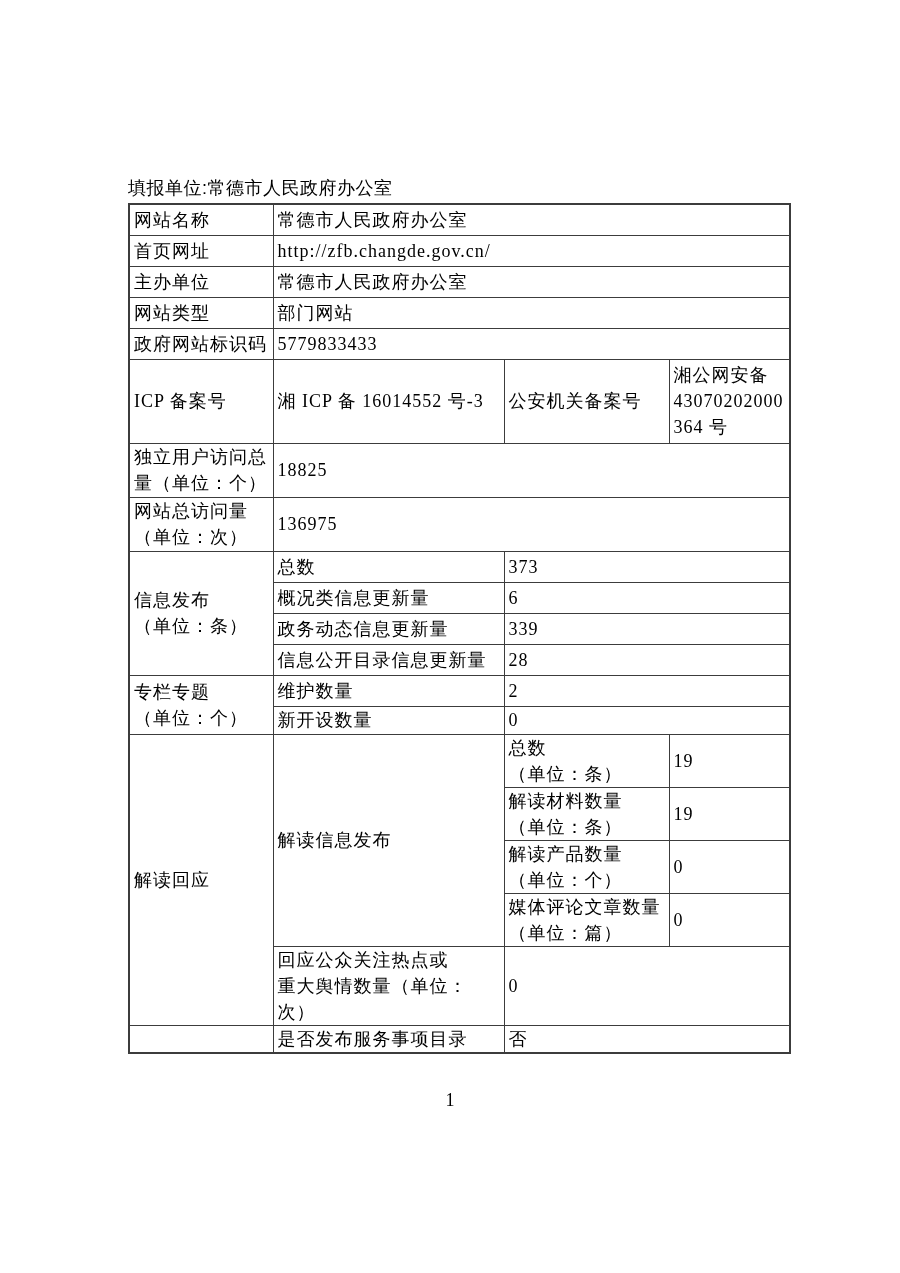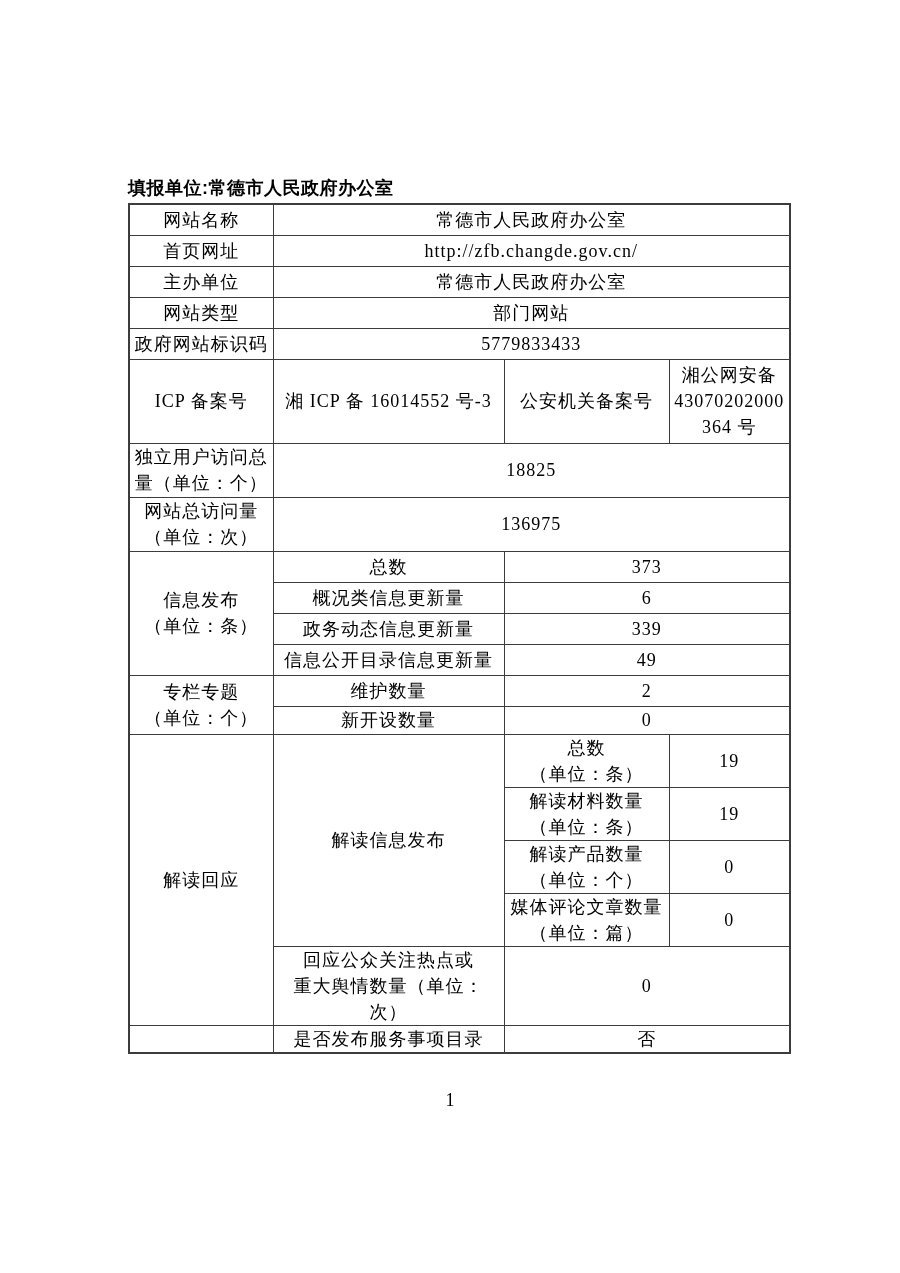--- a/index.html
+++ b/index.html
@@ -26,35 +26,35 @@
   .doc-subtitle {
     margin: 32px 0 0 0;
     text-align: center;
     font-size: 20px;
     line-height: 22px;
     letter-spacing: 1px;
   }
   .filler-line {
     margin: 56px 0 0 128px;
     font-family: "Liberation Sans", "DejaVu Sans", sans-serif;
-    font-weight: bold;
+    font-weight: normal;
     font-size: 18px;
     line-height: 20px;
     letter-spacing: 0.5px;
   }
   table.report {
     margin: 5px 0 0 128px;
     border-collapse: collapse;
     table-layout: fixed;
     width: 661px;
     border: 2px solid #3c3c3c;
   }
   table.report td {
     border: 1px solid #3c3c3c;
-    text-align: center;
+    text-align: left;
     vertical-align: middle;
     font-size: 18px;
     line-height: 26px;
     letter-spacing: 1px;
     padding: 0 4px;
     overflow: hidden;
     box-sizing: border-box;
   }
   .wrap { white-space: pre-line; font-family: Liberation Serif, serif; }
   .page-number {
@@ -128,21 +128,21 @@
       <tr style="height:31px">
         <td>概况类信息更新量</td>
         <td colspan="2">6</td>
       </tr>
       <tr style="height:31px">
         <td>政务动态信息更新量</td>
         <td colspan="2">339</td>
       </tr>
       <tr style="height:31px">
         <td>信息公开目录信息更新量</td>
-        <td colspan="2">49</td>
+        <td colspan="2">28</td>
       </tr>
       <tr style="height:31px">
         <td rowspan="2" class="wrap">专栏专题
 （单位：个）</td>
         <td>维护数量</td>
         <td colspan="2">2</td>
       </tr>
       <tr style="height:28px">
         <td>新开设数量</td>
         <td colspan="2">0</td>

